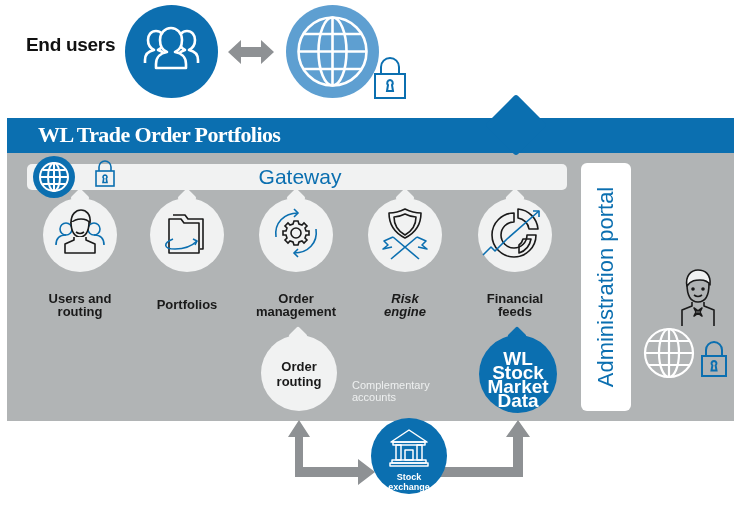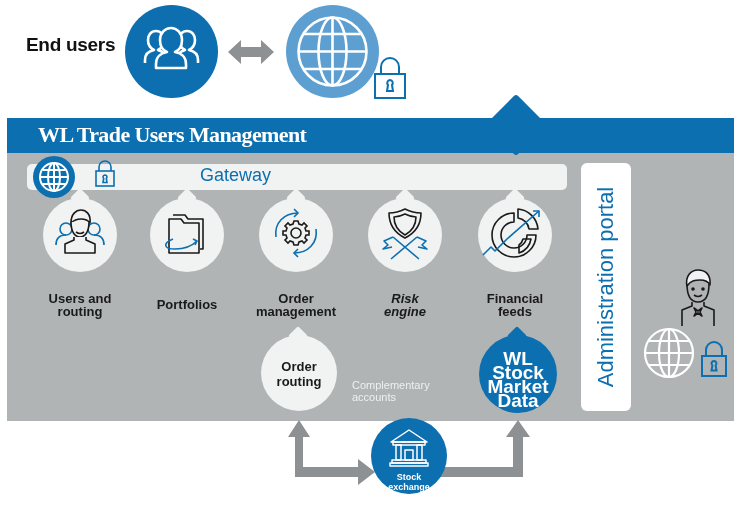--- a/index.html
+++ b/index.html
@@ -7,21 +7,21 @@
   .abs{position:absolute;}
   .end-users-label{left:26px;top:34px;font-size:19px;font-weight:bold;color:#111;letter-spacing:-0.3px;}
   .circle{border-radius:50%;}
   .users-circle{left:125px;top:5px;width:93px;height:93px;background:#0d6fb0;}
   .web-circle{left:286px;top:5px;width:93px;height:93px;background:#5e9fd1;}
   .header-bar{left:7px;top:118px;width:727px;height:35px;background:#0b6fb0;}
   .header-title{left:38px;top:122px;font-family:"Liberation Serif",serif;font-weight:bold;font-size:22px;color:#fff;letter-spacing:-0.6px;}
   .diamond{left:494px;top:103px;width:44px;height:44px;background:#0b6fb0;transform:rotate(45deg);border-radius:3px;}
   .gray-body{left:7px;top:153px;width:727px;height:268px;background:#b1b4b5;}
   .gateway-bar{left:27px;top:164px;width:540px;height:26px;background:#f1f2f2;border-radius:5px;}
-  .gateway-label{left:200px;top:165px;width:200px;font-size:18px;color:#0b6fb0;}
+  .gateway-label{left:200px;top:165px;width:200px;text-align:center;font-size:21px;color:#0b6fb0;}
   .gw-globe{left:33px;top:156px;width:42px;height:42px;background:#0b6fb0;border-radius:50%;}
   .admin-panel{left:581px;top:163px;width:50px;height:248px;background:#fff;border-radius:6px;}
   .admin-label{left:606px;top:287px;transform:translate(-50%,-50%) rotate(-90deg);white-space:nowrap;font-size:22px;color:#0b6fb0;}
   .bubble{width:74px;height:74px;background:#f1f2f2;border-radius:50%;}
   .bubble-tip{width:14px;height:14px;background:#f1f2f2;transform:rotate(45deg);border-radius:2px;}
   .mod-label{width:110px;text-align:center;font-size:13px;font-weight:bold;color:#1a1a1a;line-height:13px;}
   .inner-label{text-align:center;font-size:13px;font-weight:bold;color:#1a1a1a;line-height:15px;}
   .wl-bubble{background:#0b6fb0;}
   .wl-label{color:#fff;font-size:19px;}
   .comp-label{left:352px;top:379px;width:120px;text-align:left;font-size:11px;color:#eef0f0;line-height:12px;}
@@ -63,21 +63,21 @@
   <g fill="#fff" stroke="#0b6fb0" stroke-width="2">
     <path d="M8 18 V11 a9 9 0 0 1 18 0 V18" fill="none"></path>
     <rect x="2" y="18" width="30" height="24"></rect>
     <path d="M17 24 a3 3 0 0 1 2 5 l1 6 h-6 l1-6 a3 3 0 0 1 2-5z" fill="none"></path>
   </g>
 </svg>
 
 <div class="abs gray-body"></div>
 <div class="abs header-bar"></div>
 <div class="abs diamond"></div>
-<div class="abs header-title">WL Trade Users Management</div>
+<div class="abs header-title">WL Trade Order Portfolios</div>
 
 <div class="abs gateway-bar"></div>
 <div class="abs gateway-label">Gateway</div>
 <div class="abs gw-globe"></div>
 <svg style="left:38px;top:161px" width="32" height="32" viewBox="0 0 32 32">
   <g fill="none" stroke="#fff" stroke-width="2">
     <circle cx="16" cy="16" r="14"></circle>
     <ellipse cx="16" cy="16" rx="6" ry="14"></ellipse>
     <line x1="16" y1="2" x2="16" y2="30"></line>
     <line x1="2" y1="16" x2="30" y2="16"></line>

